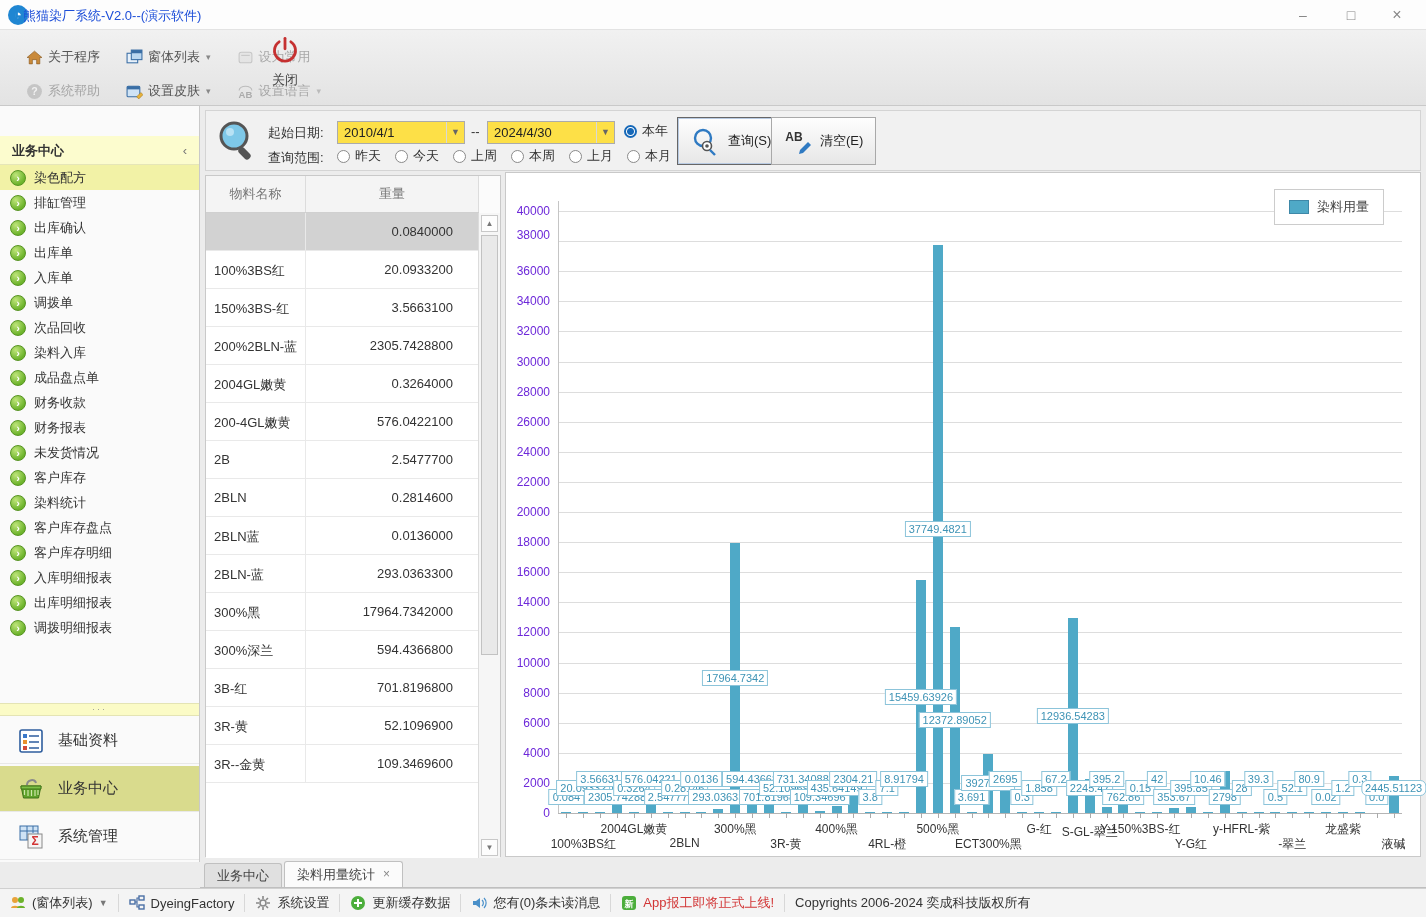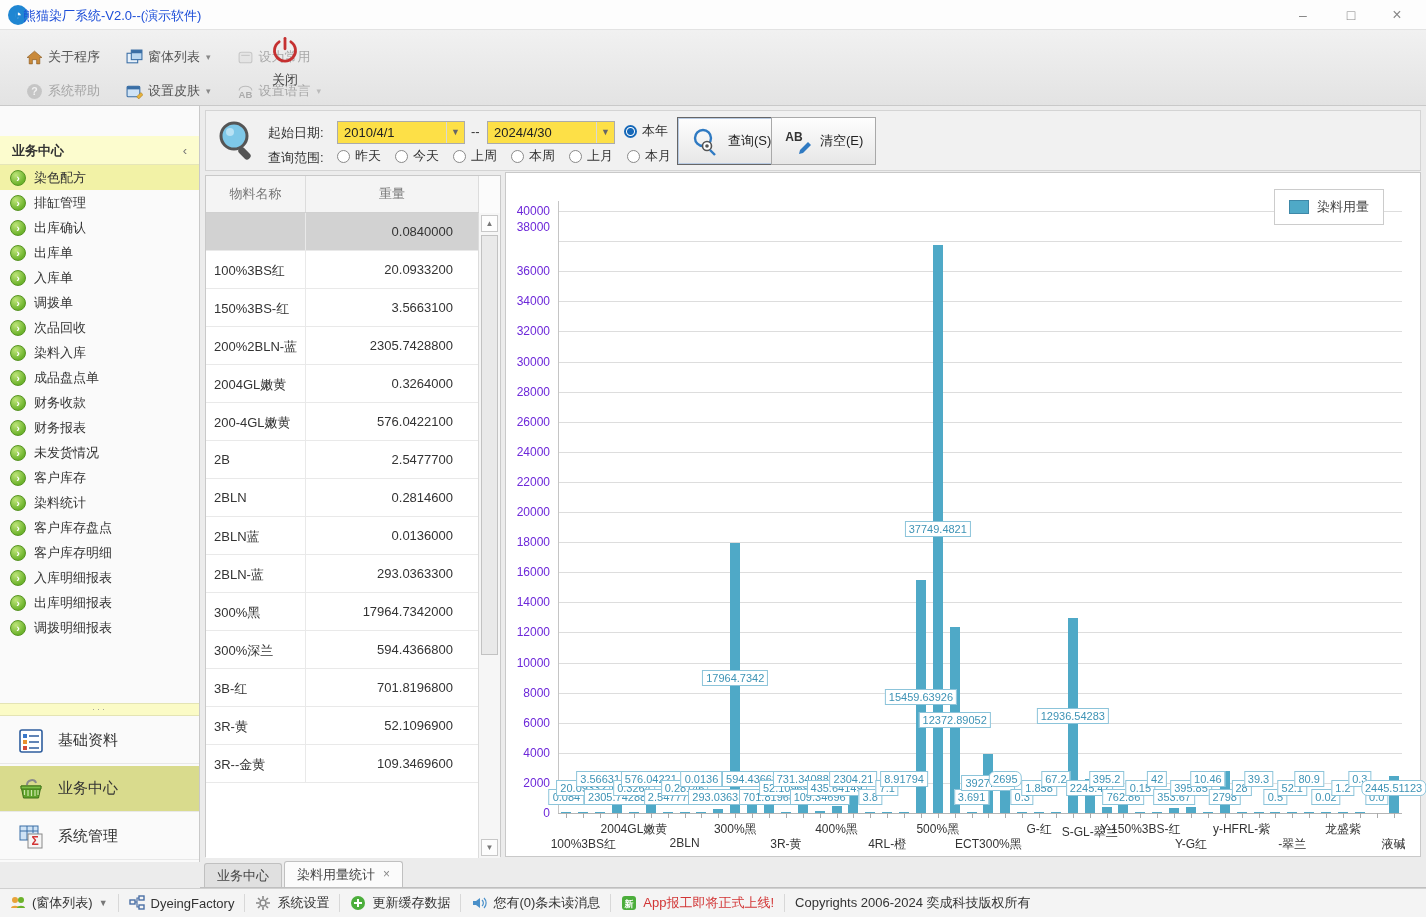--- a/index.html
+++ b/index.html
@@ -444,21 +444,21 @@
       <div class="ylab" style="left: 0px; top: 211.6px;">28000</div>
       <div class="gline" style="left: 52px; top: 188.5px; width: 844px;"></div>
       <div class="ylab" style="left: 0px; top: 181.5px;">30000</div>
       <div class="gline" style="left: 52px; top: 158.4px; width: 844px;"></div>
       <div class="ylab" style="left: 0px; top: 151.4px;">32000</div>
       <div class="gline" style="left: 52px; top: 128.3px; width: 844px;"></div>
       <div class="ylab" style="left: 0px; top: 121.3px;">34000</div>
       <div class="gline" style="left: 52px; top: 98.2px; width: 844px;"></div>
       <div class="ylab" style="left: 0px; top: 91.2px;">36000</div>
       <div class="gline" style="left: 52px; top: 68.1px; width: 844px;"></div>
-      <div class="ylab" style="left: 0px; top: 47px; text-align: right;">38000</div>
+      <div class="ylab" style="left: 0px; top: 55px; text-align: right;">38000</div>
       <div class="gline" style="left: 52px; top: 38px; width: 844px;"></div>
       <div class="ylab" style="left: 0px; top: 31px;">40000</div>
       <div id="axisline" style="left: 52px; top: 640px; width: 844px;"></div>
       <div id="yaxisline" style="left: 52px; top: 28px; height: 612px;"></div>
       <div class="bar" style="left: 55.44px; top: 639px; width: 10px; height: 1px; background: rgb(79, 169, 199);"></div>
       <div class="xtick" style="left: 60.44px; top: 640px;"></div>
       <div class="bar" style="left: 72.32px; top: 639px; width: 10px; height: 1px; background: rgb(79, 169, 199);"></div>
       <div class="xtick" style="left: 77.32px; top: 640px;"></div>
       <div class="bar" style="left: 89.2px; top: 639px; width: 10px; height: 1px; background: rgb(79, 169, 199);"></div>
       <div class="xtick" style="left: 94.2px; top: 640px;"></div>
@@ -591,21 +591,21 @@
       <div class="dlabel" style="left: 330.52px; top: 615px;">435.64149</div>
       <div class="dlabel" style="left: 347.4px; top: 606px;">2304.21</div>
       <div class="dlabel" style="left: 364.28px; top: 624px;">3.8</div>
       <div class="dlabel" style="left: 381.16px; top: 615px;">7.1</div>
       <div class="dlabel" style="left: 398.04px; top: 606px;">8.91794</div>
       <div class="dlabel" style="left: 414.92px; top: 523.666px;">15459.63926</div>
       <div class="dlabel" style="left: 431.8px; top: 355.935px;">37749.4821</div>
       <div class="dlabel" style="left: 448.68px; top: 546.894px;">12372.89052</div>
       <div class="dlabel" style="left: 465.56px; top: 624px;">3.691</div>
       <div class="dlabel" style="left: 482.44px; top: 610.445px;">3927.558</div>
-      <div class="dlabel" style="left: 499.32px; top: 606px; border-radius: 6px;">2695</div>
+      <div class="dlabel" style="left: 499.32px; top: 606px;">2695</div>
       <div class="dlabel" style="left: 516.2px; top: 624px;">0.3</div>
       <div class="dlabel" style="left: 533.08px; top: 615px;">1.858</div>
       <div class="dlabel" style="left: 549.96px; top: 606px;">67.2</div>
       <div class="dlabel" style="left: 566.84px; top: 542.653px;">12936.54283</div>
       <div class="dlabel" style="left: 583.72px; top: 615px;">2245.47</div>
       <div class="dlabel" style="left: 600.6px; top: 606px;">395.2</div>
       <div class="dlabel" style="left: 617.48px; top: 624px;">762.86</div>
       <div class="dlabel" style="left: 634.36px; top: 615px;">0.15</div>
       <div class="dlabel" style="left: 651.24px; top: 606px;">42</div>
       <div class="dlabel" style="left: 668.12px; top: 624px;">353.67</div>

